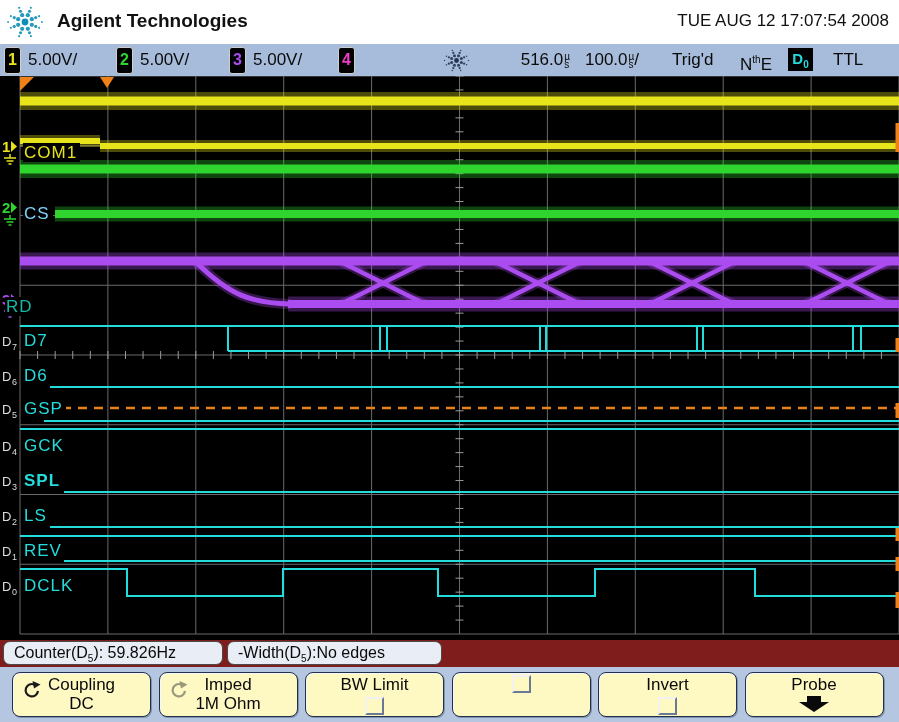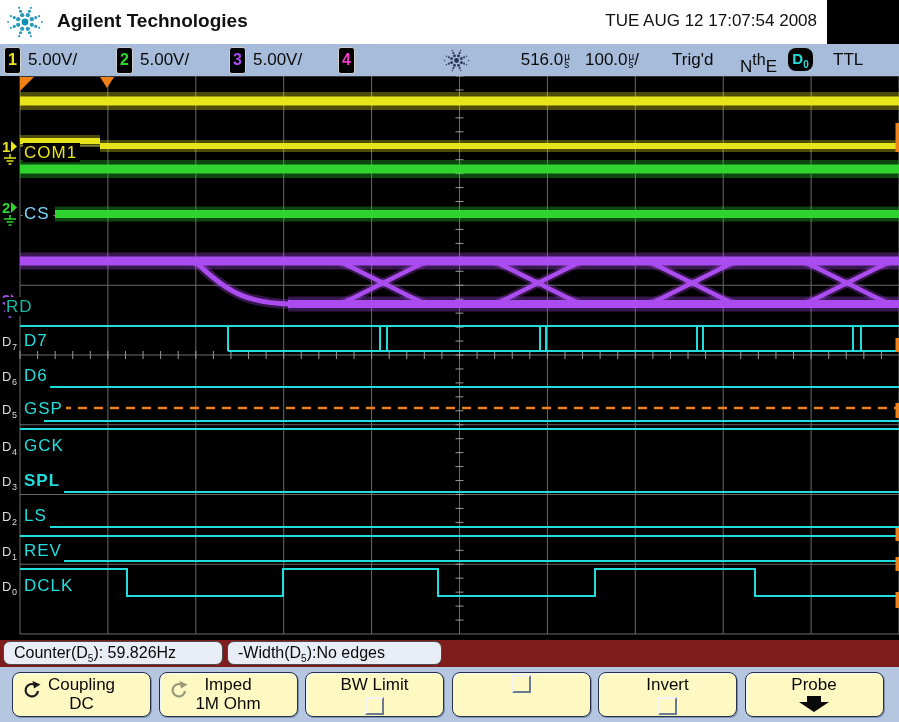--- a/index.html
+++ b/index.html
@@ -1,30 +1,30 @@
 <!DOCTYPE html>
 <html><head>
 <meta charset="utf-8">
 <style>
   html,body{margin:0;padding:0;background:#8ea6c8;}
   #screen{position:relative;width:899px;height:722px;overflow:hidden;
           font-family:"Liberation Sans",sans-serif;background:#000;}
   
-  .top-bar{position:absolute;left:0;top:0;width:827px;height:44px;background:#ffffff;}
+  .top-bar{position:absolute;left:0;top:0;width:899px;height:44px;background:#ffffff;}
   .brand{position:absolute;left:57px;top:10px;font-size:19px;font-weight:bold;color:#111;}
   .datetime{position:absolute;right:10px;top:11px;font-size:17px;color:#111;}
   .spark{position:absolute;}
   
   .status-bar{position:absolute;left:0;top:44px;width:899px;height:32px;background:#a6bcda;color:#0a0a0a;font-size:17px;}
   .status-bar .txt{position:absolute;top:0;line-height:31px;white-space:nowrap;}
   .ch-box{position:absolute;top:3px;width:15px;height:25px;background:#000;border:1px solid #cfcfcf;border-radius:3px;
           text-align:center;line-height:24px;font-size:16px;font-weight:bold;}
   .unit-stack{display:inline-block;vertical-align:-3px;margin-left:1px;font-size:10px;line-height:8px;text-align:left;}
-  .src-box{position:absolute;top:4px;width:25px;height:23px;background:#000;border-radius:8px;text-align:center;line-height:22px;font-size:15px;font-weight:bold;}
-  sup.small{font-size:16px;} sub.small{font-size:10px;}
+  .src-box{position:absolute;top:4px;width:25px;height:23px;background:#000;border-radius:0;text-align:center;line-height:22px;font-size:15px;font-weight:bold;}
+  sup.small{font-size:10px;} sub.small{font-size:10px;}
   
   .scope{position:absolute;left:0;top:76px;width:899px;height:564px;background:#000;}
   .scope svg{position:absolute;left:0;top:0;}
   .wave-label{position:absolute;font-size:17px;letter-spacing:1px;background:#000;padding:0 3px 0 1px;line-height:19px;white-space:nowrap;}
   
   .meas-bar{position:absolute;left:0;top:640px;width:899px;height:27px;background:#7f1d1d;}
   .meas-badge{position:absolute;top:1px;height:22px;background:#e9eef6;border:1px solid #4a4a4a;border-radius:7px;
               font-size:16px;color:#0a0a0a;line-height:22px;padding:0 10px;white-space:nowrap;}
   
   .soft-bar{position:absolute;left:0;top:667px;width:899px;height:55px;background:#b4c6e0;}

